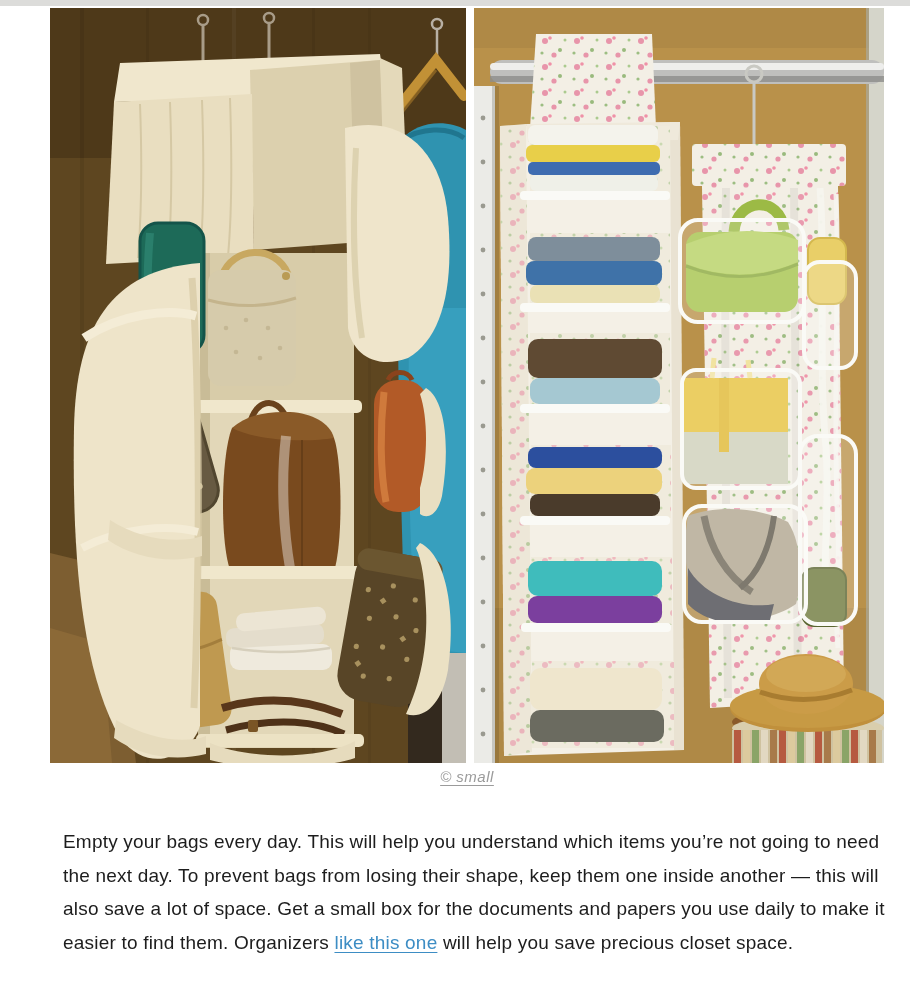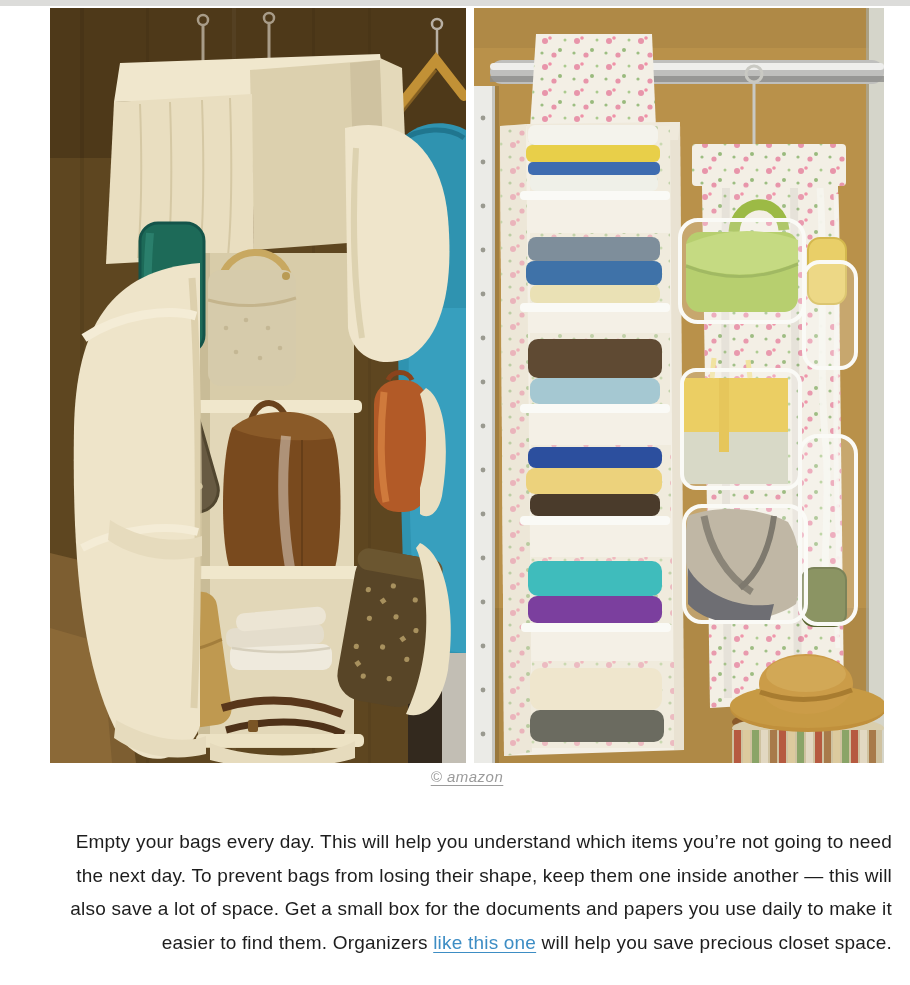--- a/index.html
+++ b/index.html
@@ -5,22 +5,22 @@
   html,body{margin:0;padding:0;background:#ffffff;}
   .page{position:relative;width:910px;height:985px;background:#ffffff;overflow:hidden;
         font-family:"Liberation Sans", sans-serif;}
   .top-strip{position:absolute;top:0;left:0;width:910px;height:6px;background:#dcdcda;}
   .figure{position:absolute;top:8px;left:50px;margin:0;}
   .images-row{display:flex;gap:8px;}
   .photo{display:block;}
   .figcaption{text-align:center;margin-top:5px;}
   .credit-link{color:#9b9b9b;font-style:italic;font-size:15px;text-decoration:underline;
                text-underline-offset:3px;letter-spacing:.5px;}
-  .para{position:absolute;top:806px;left:54px;width:838px;
-        font-size:19px;line-height:33.5px;color:#1d1d1d;letter-spacing:.2px;text-align:right;}
+  .para{position:absolute;top:806px;left:63px;width:838px;
+        font-size:19px;line-height:33.5px;color:#1d1d1d;letter-spacing:.2px;}
   .inline-link{color:#3d8dc4;text-decoration:underline;text-underline-offset:3px;cursor:pointer;}
 </style>
 </head>
 <body>
 
 <div class="page">
   <div class="top-strip"></div>
 
   <figure class="figure">
     <div class="images-row">
@@ -372,18 +372,18 @@
           <ellipse cx="334" cy="700" rx="78" ry="24" fill="#c0903c"></ellipse>
           <ellipse cx="334" cy="698" rx="78" ry="22" fill="#c79a44"></ellipse>
           <ellipse cx="332" cy="676" rx="47" ry="30" fill="#cb9c48"></ellipse>
           <ellipse cx="332" cy="666" rx="40" ry="18" fill="#d2a856"></ellipse>
           <path d="M286,684 Q332,700 378,682" stroke="#a87c30" stroke-width="5" fill="none"></path>
         </g>
       </svg>
     </div>
 
     <figcaption class="figcaption">
-      <a class="credit-link">© amazon</a>
+      <a class="credit-link">© small</a>
     </figcaption>
   </figure>
 
   <p class="para"><span>Empty your bags every day. This will help you understand which items you’re not going to need the next day. To prevent bags from losing their shape, keep them one inside another — this will also save a lot of space. Get a small box for the documents and papers you use daily to make it easier to find them. Organizers </span><a class="inline-link">like this one</a><span> will help you save precious closet space.</span></p>
 </div>
 
 </body></html>

